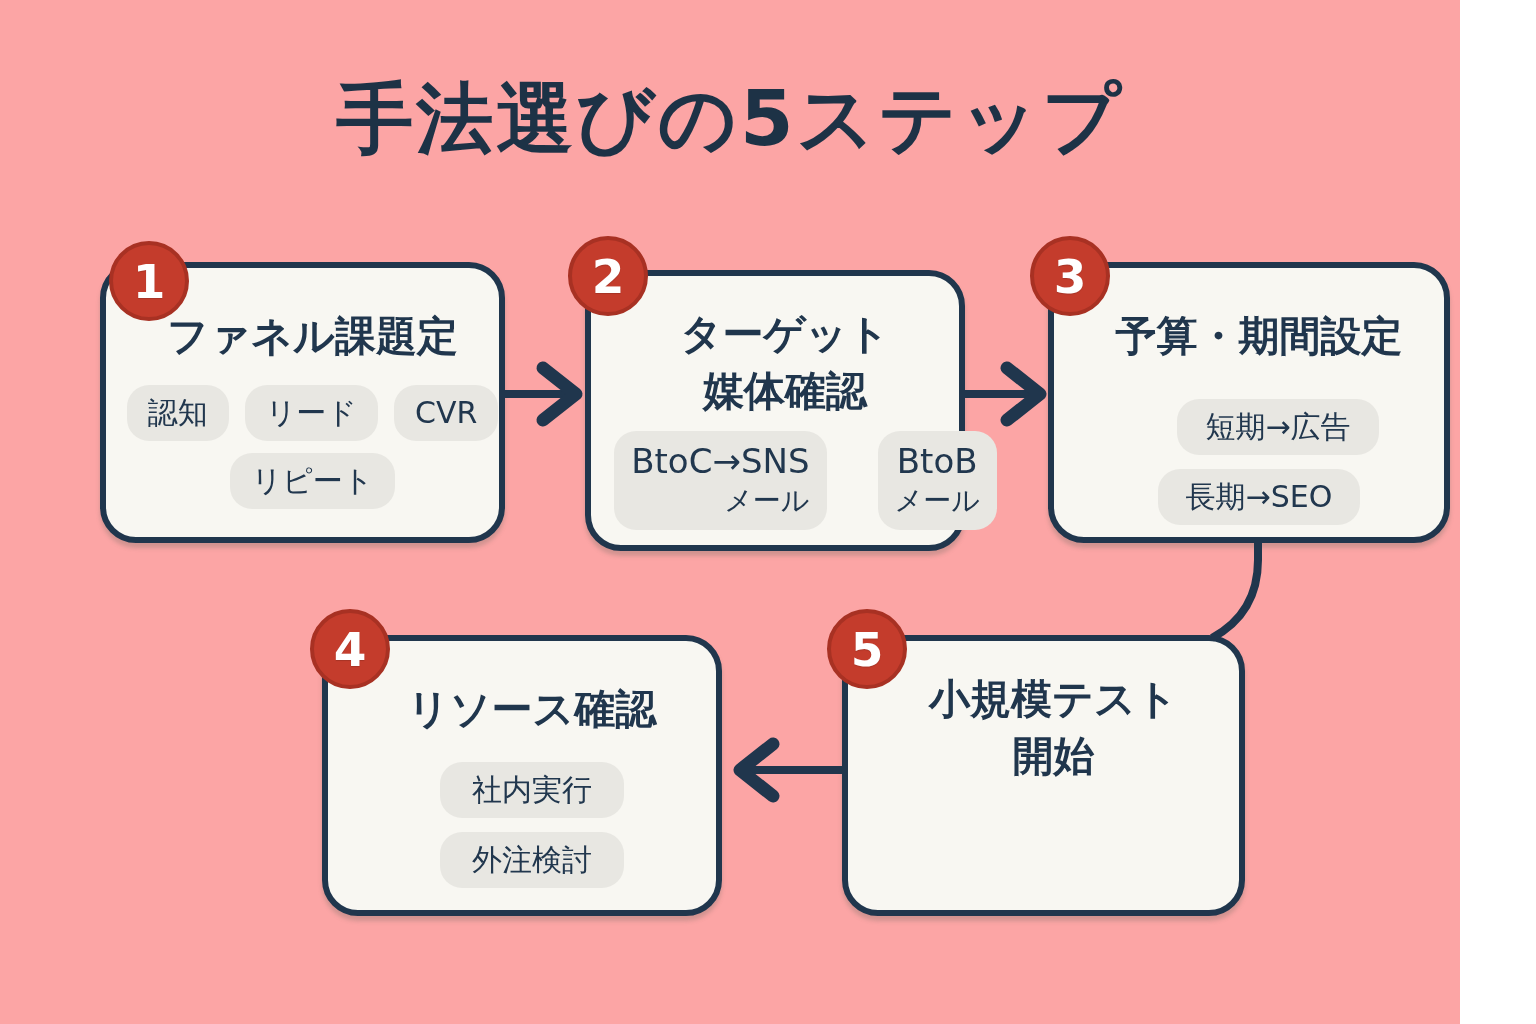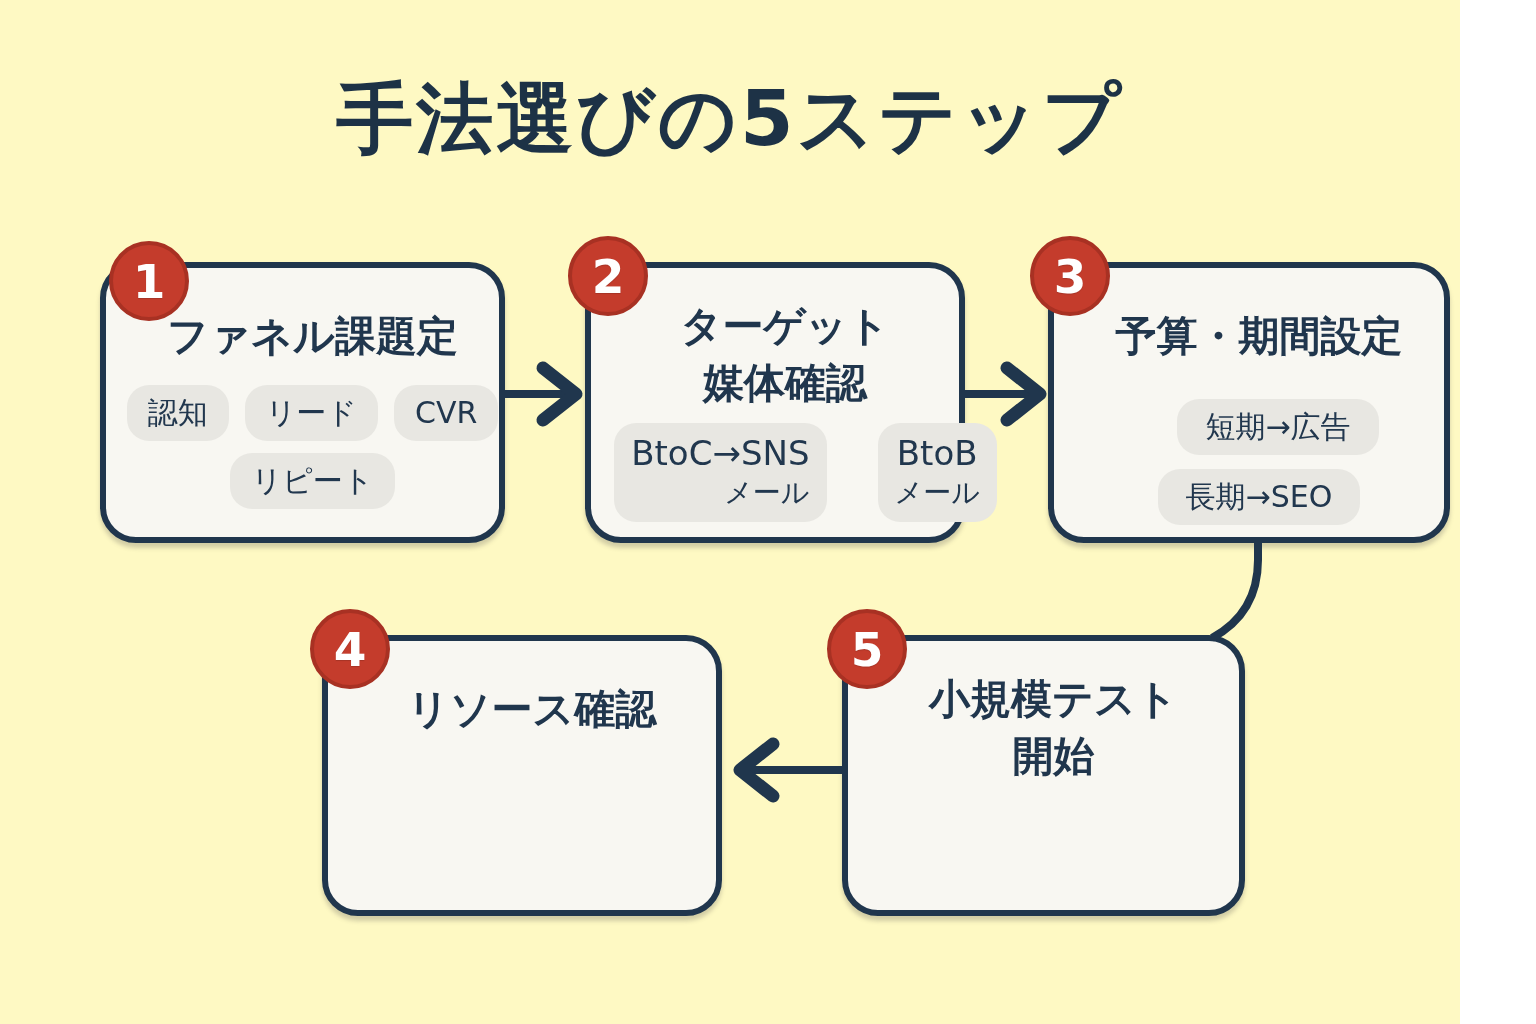--- a/index.html
+++ b/index.html
@@ -1,19 +1,19 @@
 <!DOCTYPE html>
 <html lang="ja"><head>
 <meta charset="utf-8">
 <style>
   html,body{margin:0;padding:0;}
   body{font-family:"DejaVu Sans","Liberation Sans",sans-serif;}
   .canvas{
     position:relative;width:1460px;height:1024px;overflow:hidden;
-    background:#fef9c3;color:#1e3449;
+    background:#fca5a5;color:#1e3449;
   }
   .page-title{
     position:absolute;top:68px;left:0;width:100%;
     text-align:center;font-size:77px;font-weight:900;
     letter-spacing:3px;color:#1d3246;
   }
   .step-box{
     position:absolute;box-sizing:border-box;
     background:#f8f7f2;border:6px solid #20364d;border-radius:36px;
     box-shadow:0 5px 4px rgba(110,105,95,.30);
@@ -37,21 +37,21 @@
     text-align:center;
   }
   .tag-row{display:flex;gap:16px;justify-content:center;}
   .tag-col{display:flex;flex-direction:column;gap:14px;align-items:center;}
   .tag-2line{font-size:34px;padding:10px 17px;margin-left:41px;}
   .tag-2line .t2{font-size:28px;display:block;line-height:1.35;}
   .t2-right{text-align:right;}
   .svg-layer{position:absolute;inset:0;z-index:4;pointer-events:none;}
   
   #box1{left:100px;top:262px;width:405px;height:281px;padding-top:40px;gap:20px;}
-  #box2{left:585px;top:262px;width:380px;height:281px;padding-top:30px;gap:12px;}
+  #box2{left:585px;top:270px;width:380px;height:281px;padding-top:30px;gap:12px;}
   #box3{left:1048px;top:262px;width:402px;height:281px;padding-top:40px;gap:34px;}
   #box4{left:322px;top:635px;width:400px;height:281px;padding-top:40px;gap:24px;}
   #box5{left:842px;top:635px;width:403px;height:281px;padding-top:30px;gap:16px;}
   #box1 .tag-col{gap:12px;}
 </style>
 </head>
 <body>
 
 <div class="canvas">
 
@@ -131,20 +131,24 @@
   <div class="step-box" id="box3">
     <div class="box-title">予算・期間設定</div>
     <div class="tag-col">
       <div class="tag" style="padding:10px 28px;margin-left:38px;">短期→広告</div>
       <div class="tag" style="padding:10px 28px;">長期→SEO</div>
     </div>
   </div>
 
   <div class="step-box" id="box4">
     <div class="box-title">リソース確認</div>
+    <div class="tag-col">
+      <div class="tag" style="padding:10px 32px;">社内実行</div>
+      <div class="tag" style="padding:10px 32px;">外注検討</div>
+    </div>
   </div>
 
   <div class="step-box" id="box5">
     <div class="box-title">
       <span>小規模テスト</span><br>
       <span>開始</span>
     </div>
   </div>
 
 </div>

